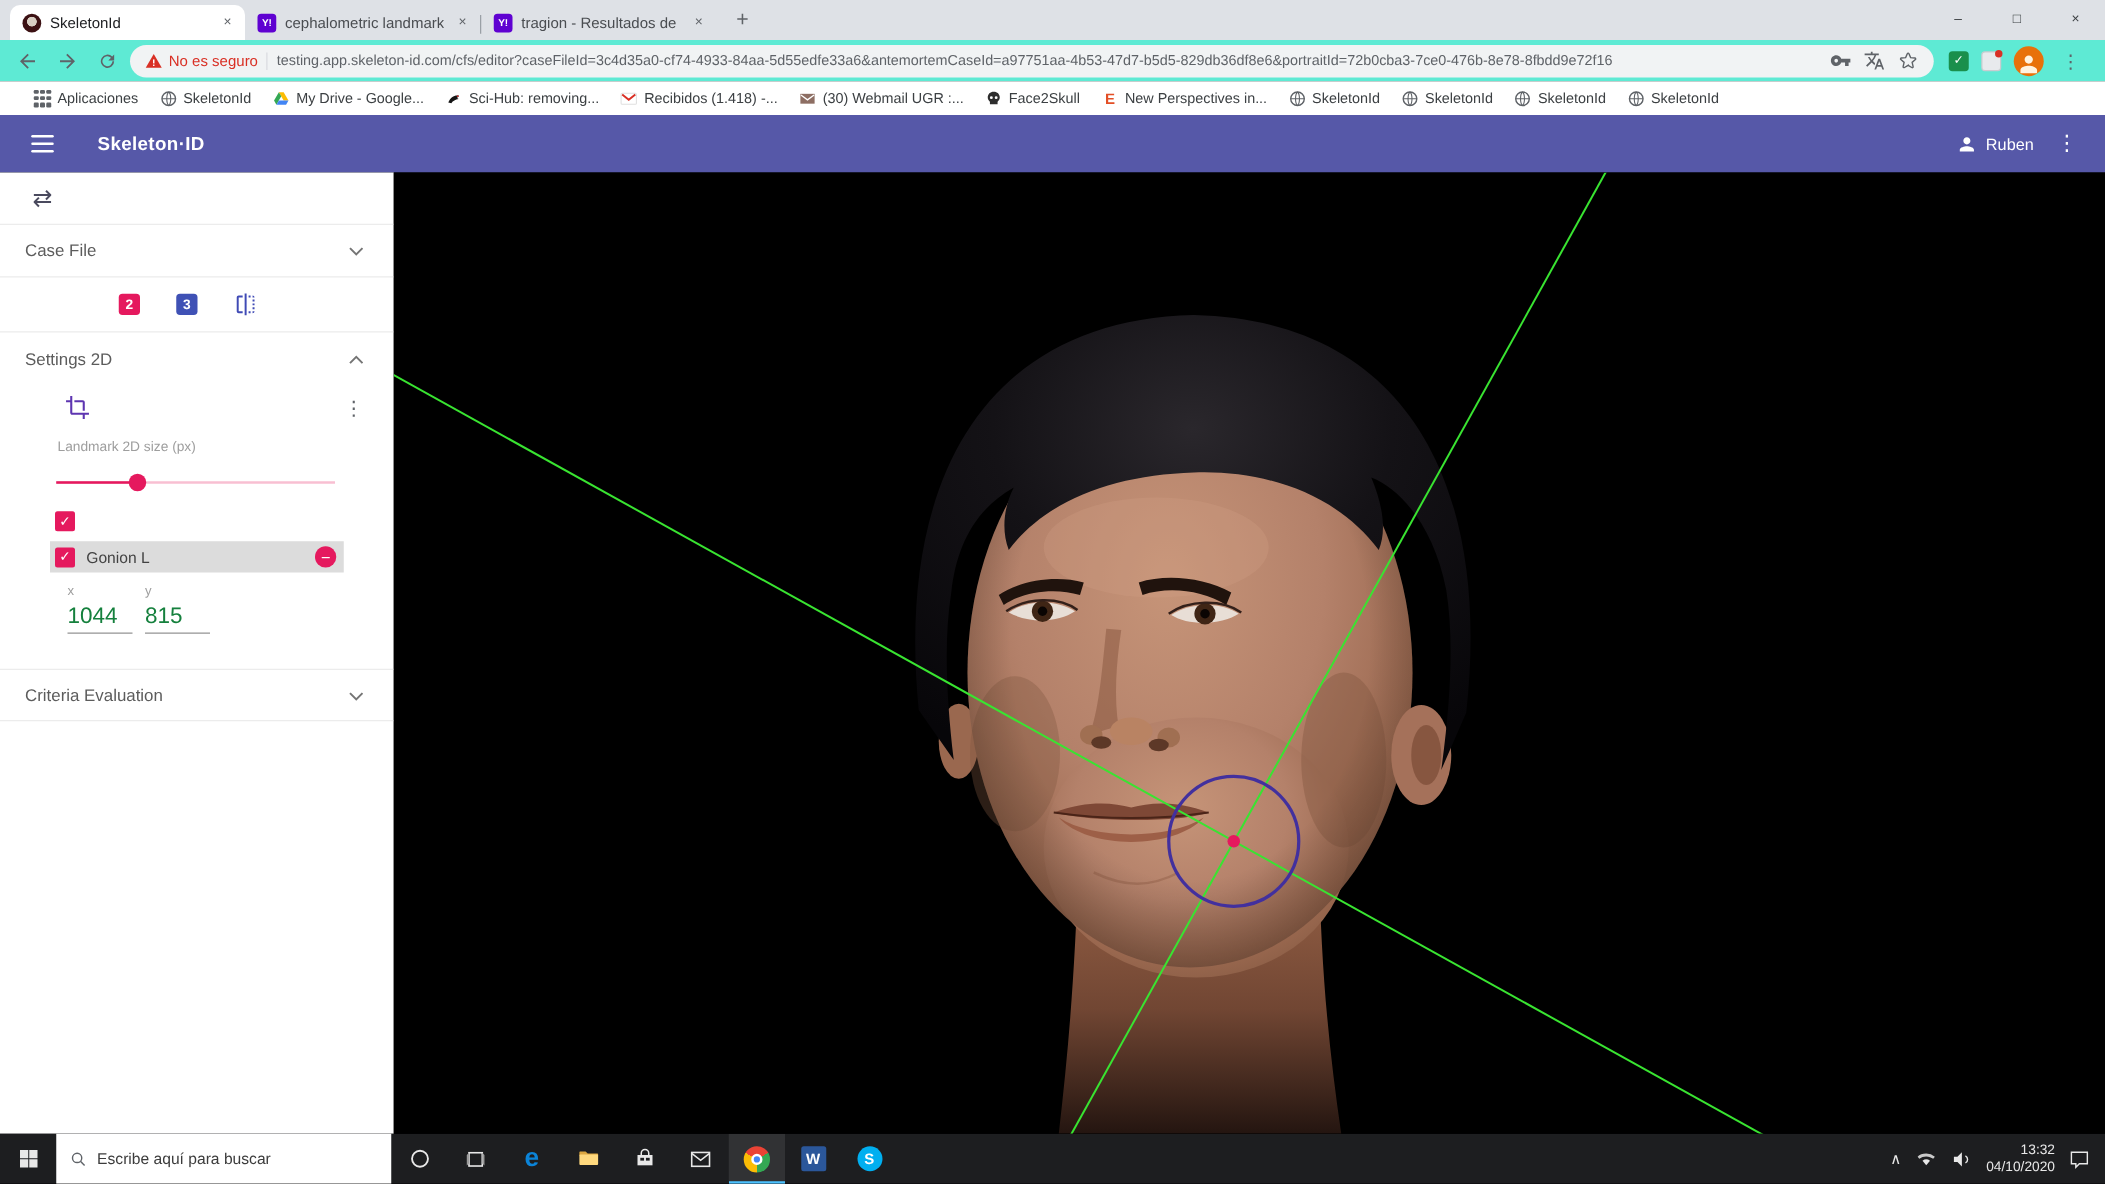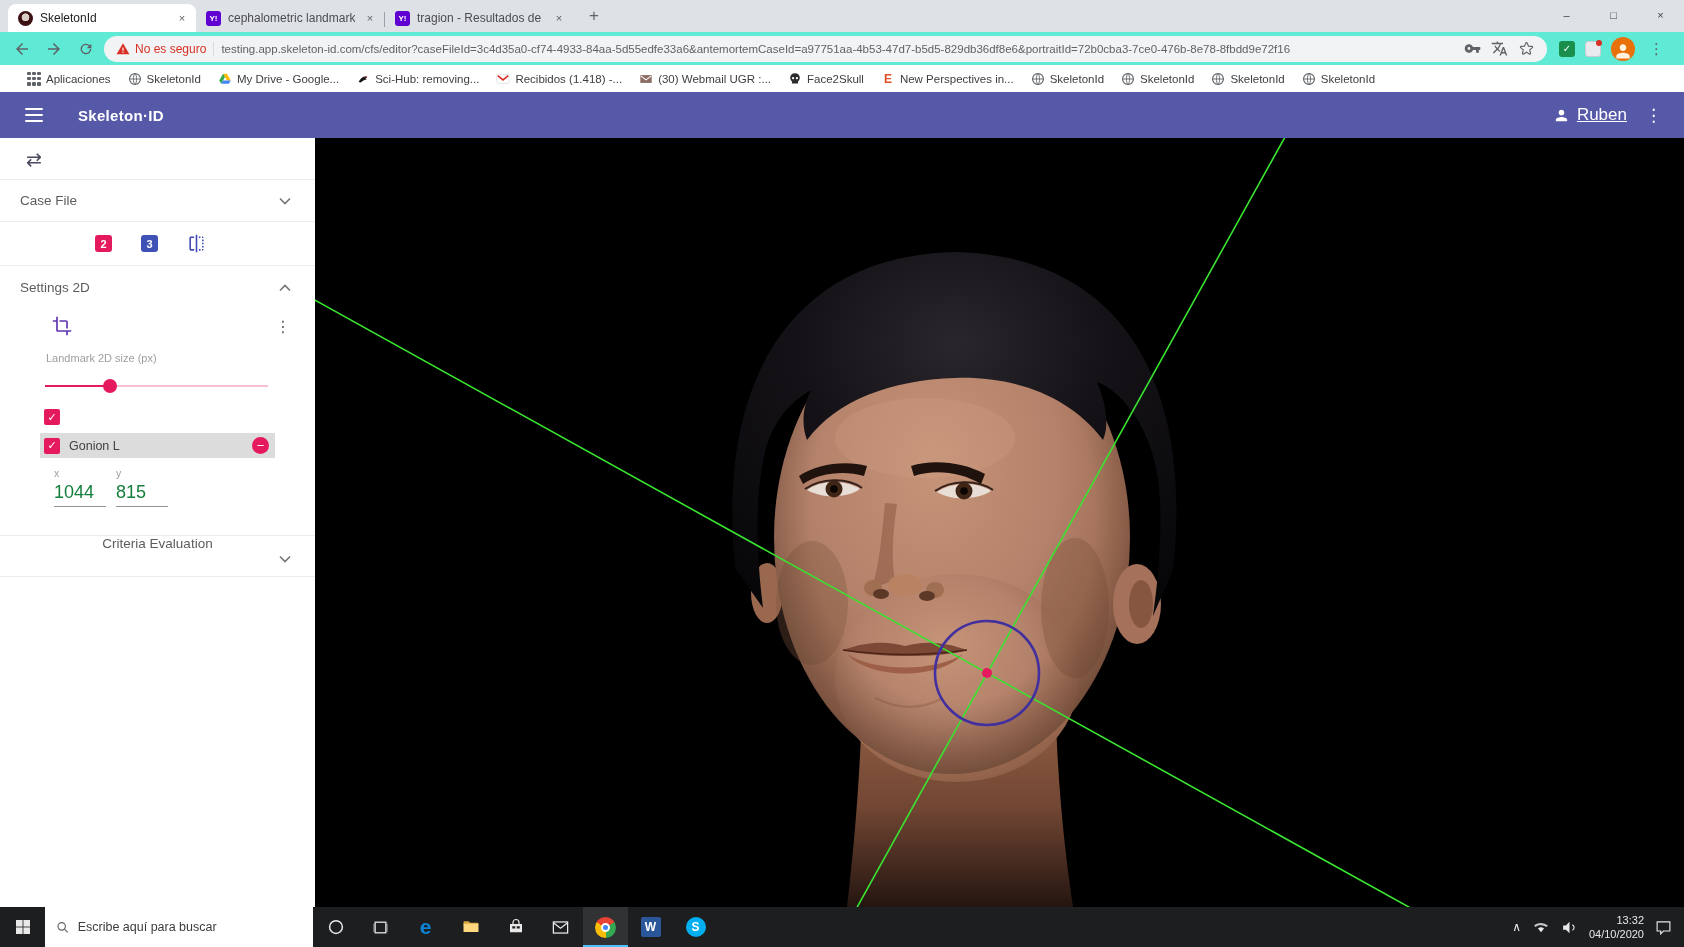--- a/index.html
+++ b/index.html
@@ -42,21 +42,21 @@
   .grid-icon { width:14px; height:14px; display:grid; grid-template-columns:repeat(3,1fr); gap:1.5px; }
   .grid-icon i { background:#5f6368; border-radius:1px; }
   .bm-letter { width:14px; height:14px; display:flex; align-items:center; justify-content:center; font-weight:bold; font-size:12px; color:#e34f26; }
 
   
   .appheader { flex:0 0 46px; background:#5658a8; display:flex; align-items:center; color:#fff; padding:0 16px; }
   .hamburger { width:36px; height:36px; display:flex; flex-direction:column; justify-content:center; gap:4px; padding:0 9px; }
   .hamburger i { height:2px; background:#fff; border-radius:1px; }
   .app-title { font-size:15px; font-weight:bold; margin-left:26px; letter-spacing:.3px; }
   .header-right { margin-left:auto; display:flex; align-items:center; gap:18px; padding-right:6px; }
-  .user { display:flex; align-items:center; gap:7px; font-size:17px;text-decoration:underline; }
+  .user { display:flex; align-items:center; gap:7px; font-size:13px; }
   .kebab-white { font-size:17px; color:#fff; font-family:"DejaVu Sans",sans-serif; }
 
   
   .content { flex:1; min-height:0; display:flex; }
   .sidebar { flex:0 0 315px; width:315px; background:#fff; display:flex; flex-direction:column; }
   .viewport { flex:1; background:#000; position:relative; overflow:hidden; }
   .scene { position:absolute; inset:0; width:100%; height:100%; }
 
   
   .sb-toprow { height:42px; display:flex; align-items:center; padding:0 26px; border-bottom:1px solid #ececec; }
@@ -78,21 +78,21 @@
   .slider-thumb { position:absolute; top:0; left:calc(29% - 7px); width:14px; height:14px; border-radius:50%; background:#e5195e; }
   .cb { width:16px; height:16px; border-radius:2px; background:#e5195e; color:#fff; font-size:11px; display:flex; align-items:center; justify-content:center; flex:0 0 16px; }
   .cb-solo { margin:16px 0 0 44px; }
   .lm-row { margin:8px 40px 0 40px; height:25px; background:#dcdcdc; display:flex; align-items:center; gap:9px; padding:0 6px 0 4px; }
   .lm-label { flex:1; font-size:12.5px; color:#424242; }
   .minus-btn { width:17px; height:17px; border-radius:50%; background:#e5195e; color:#fff; font-size:13px; line-height:1; display:flex; align-items:center; justify-content:center; flex:0 0 17px; }
   .coords { display:flex; gap:10px; margin:9px 0 0 54px; }
   .coord { display:flex; flex-direction:column; width:52px; }
   .coord-label { font-size:10.5px; color:#9e9e9e; margin-bottom:1px; }
   .coord-input { border:none; border-bottom:1px solid #949494; width:52px; font-size:18px; color:#15803d; padding:2px 0 3px; outline:none; background:transparent; font-family:inherit; }
-  .criteria-row { margin-top:14px; border-top:1px solid #ececec; border-bottom:1px solid #ececec;flex-direction:column; }
+  .criteria-row { margin-top:14px; border-top:1px solid #ececec; border-bottom:1px solid #ececec; }
 
   
   .taskbar { flex:0 0 40px; background:#1d1e20; display:flex; align-items:stretch; color:#e8e8e8; }
   .tb-start, .tb-btn, .tb-app { width:45px; display:flex; align-items:center; justify-content:center; flex:0 0 45px; }
   .tb-search { flex:0 0 268px; width:268px; background:#fff; display:flex; align-items:center; gap:8px; padding:0 11px; }
   .tb-search input { border:none; outline:none; background:transparent; width:100%; font-size:12.5px; color:#222; font-family:inherit; }
   .tb-search input::placeholder { color:#3c3c3c; }
   .tb-app.active { background:rgba(255,255,255,.09); box-shadow:inset 0 -2px 0 #4cc2ff; }
   .edge-e { font-size:21px; font-weight:bold; color:#0b84d8; }
   .word-sq { width:20px; height:20px; border-radius:2px; background:#2b579a; color:#fff; font-size:12px; font-weight:bold; display:flex; align-items:center; justify-content:center; }

